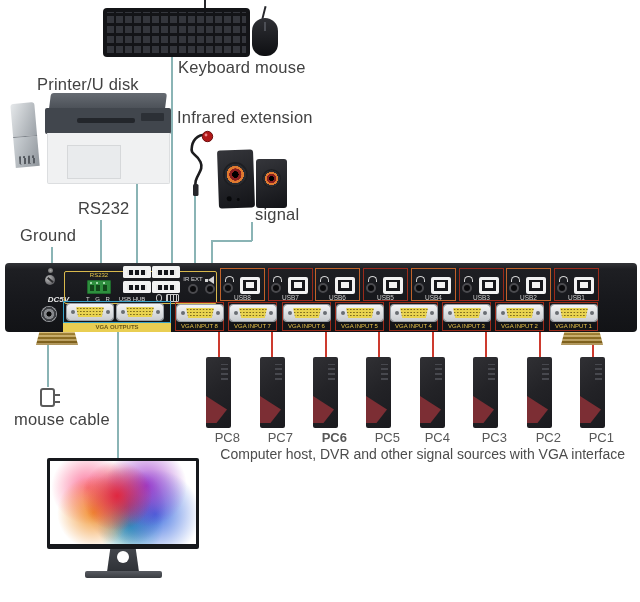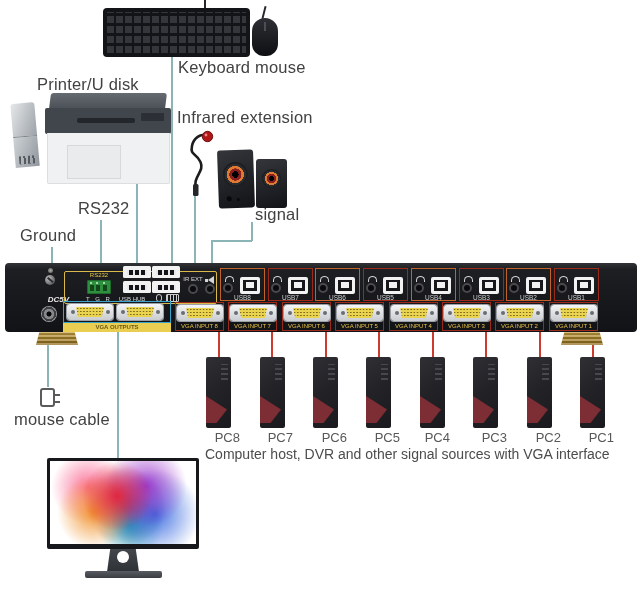--- a/index.html
+++ b/index.html
@@ -2,21 +2,21 @@
 <html><head>
 <meta charset="utf-8">
 <style>
   html,body{margin:0;padding:0;background:#fff;}
   .stage{position:relative;width:640px;height:602px;background:#fff;overflow:hidden;
          font-family:"Liberation Sans",sans-serif;}
   .stage *{box-sizing:border-box;}
 
   
   .lbl{position:absolute;color:#424242;font-size:16.5px;white-space:nowrap;letter-spacing:.2px;}
-  .caption{position:absolute;left:205px;top:446px;width:420px;text-align:left;
+  .caption{position:absolute;left:205px;top:446px;width:420px;text-align:right;
            color:#4c4c4c;font-size:14px;}
   .pclabel{position:absolute;top:430px;width:42px;text-align:right;color:#585858;font-size:13px;}
 
   
   .tl{position:absolute;width:1.5px;background:#8ab4b5;}
   .tlh{position:absolute;height:1.5px;background:#8ab4b5;}
   .rl{position:absolute;width:1.5px;background:#cd3a2e;top:331px;height:26px;}
 
   
   .kbd{position:absolute;left:103px;top:8px;width:147px;height:49px;background:#131417;
@@ -345,21 +345,21 @@
   <div class="pc" style="left:260px;"></div>
   <div class="pc" style="left:313px;"></div>
   <div class="pc" style="left:366px;"></div>
   <div class="pc" style="left:420px;"></div>
   <div class="pc" style="left:473px;"></div>
   <div class="pc" style="left:527px;"></div>
   <div class="pc" style="left:580px;"></div>
 
   <div class="pclabel" style="left:198px;">PC8</div>
   <div class="pclabel" style="left:251px;">PC7</div>
-  <div class="pclabel" style="left:305px;">PC6</div>
+  <div class="pclabel" style="left:305px;font-weight:bold;">PC6</div>
   <div class="pclabel" style="left:358px;">PC5</div>
   <div class="pclabel" style="left:408px;">PC4</div>
   <div class="pclabel" style="left:465px;">PC3</div>
   <div class="pclabel" style="left:519px;">PC2</div>
   <div class="pclabel" style="left:572px;">PC1</div>
 
   <div class="caption">Computer host, DVR and other signal sources with VGA interface</div>
 
   <div class="plug"></div>
   <div class="lbl" style="left:14px;top:410px;">mouse cable</div>

